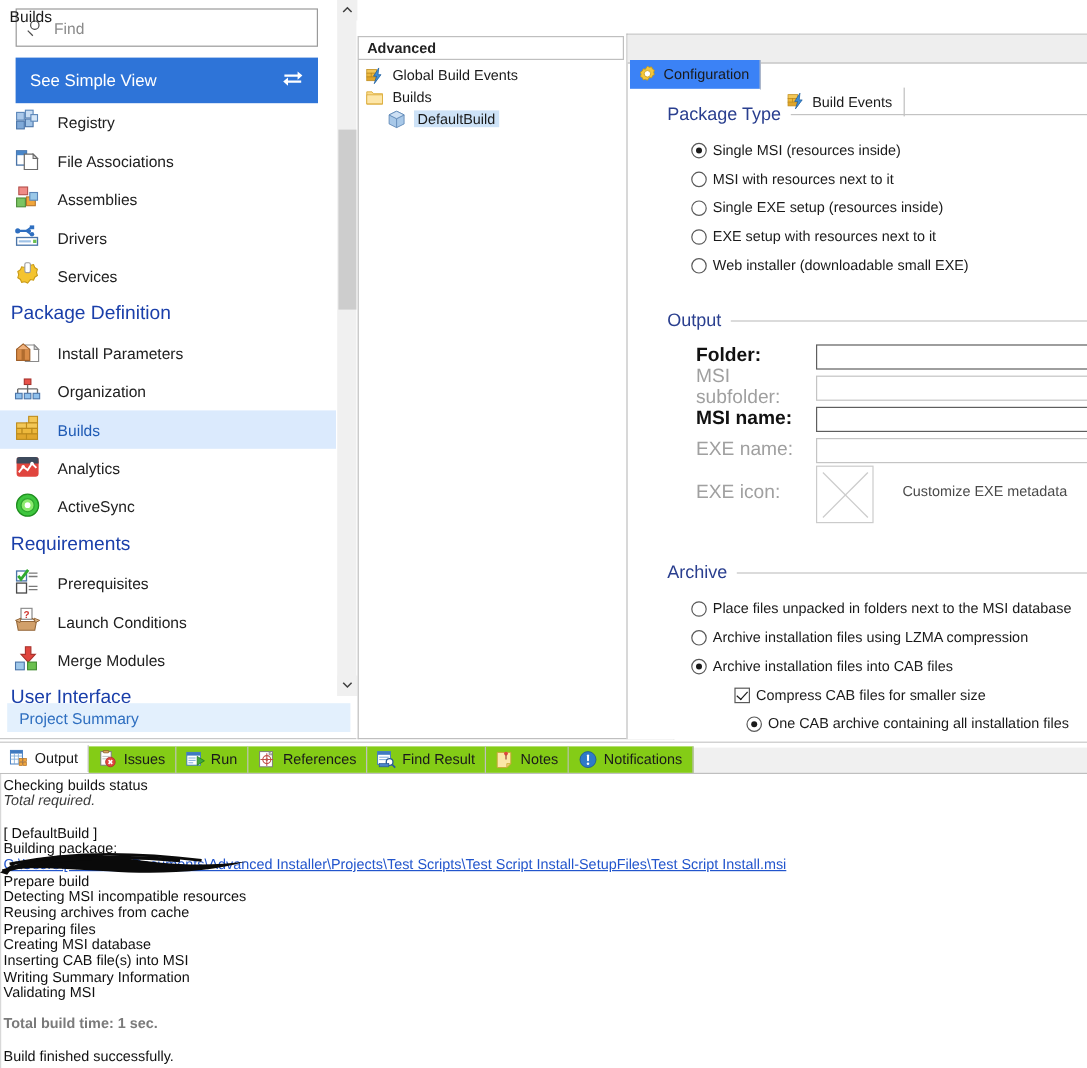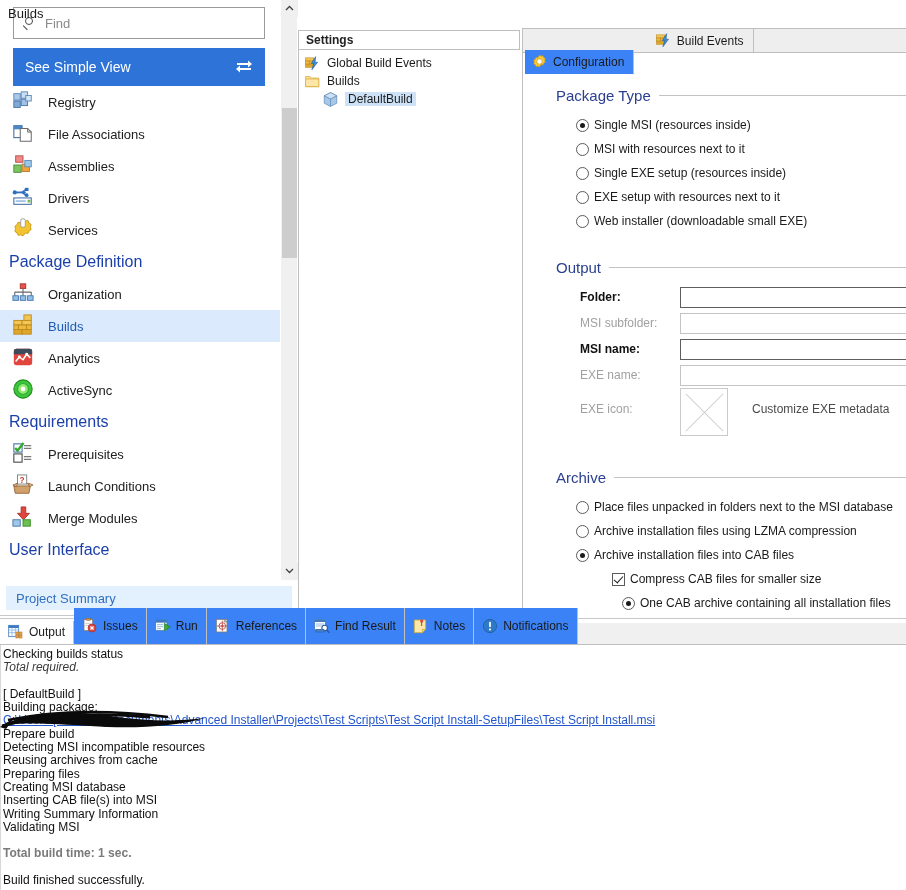--- a/index.html
+++ b/index.html
@@ -160,21 +160,21 @@
     width: 13px; height: 13px; border: 1px solid #5a5a5a; margin-right: 5px;
     position: relative; flex: none; background: #fff;
   }
   .chk.on::after {
     content: ""; position: absolute; left: 3px; top: 0px;
     width: 4px; height: 8px; border: solid #1a1a1a;
     border-width: 0 1.8px 1.8px 0; transform: rotate(42deg);
   }
 
   .fld-row { display: flex; align-items: center; height: 26px; }
-  .fld-lbl { width: 100px; font-size: 12px; }
+  .fld-lbl { width: 100px; font-size: 16px; }
   .fld-lbl.on { font-weight: bold; color: #111; }
   .fld-lbl.off { color: #a0a0a0; }
   .fld-in {
     height: 21px; border: 1px solid #5e5e5e; background: #fff;
     width: 248px; outline: none; font-family: "Liberation Sans", sans-serif;
     font-size: 12px; padding: 0 4px;
   }
   .fld-in.dis { border-color: #c4c4c4; background: #fff; }
 
   #exe-icon-box {
@@ -190,23 +190,23 @@
   #bottom {
     position: absolute; left: 0; top: 618px; width: 906px; height: 272px;
     background: #fff; border-top: 1px solid #c8c8c8;
   }
   #btabs {
     position: absolute; left: 0; top: 4px; width: 906px; height: 22px;
     background: #f0f0f0; border-bottom: 1px solid #bfbfbf;
     display: flex; align-items: flex-end;
   }
   .btab {
-    height: 36px; display: flex; align-items: center; padding: 0 8px;
+    height: 22px; display: flex; align-items: center; padding: 0 8px;
     font-size: 12px; border-right: 1px solid #bfbfbf; cursor: pointer;
-    background: #3b82f6;
+    background: #84cc16;
   }
   .btab.active { background: #fff; border-bottom: 1px solid #fff; height: 23px; }
   .btab .ico { width: 16px; height: 16px; margin-right: 5px; position: relative; flex: none; }
   #btabs .filler { flex: 1; border-right: none; }
 
   #out-body {
     position: absolute; left: 0; top: 26px; width: 906px; height: 246px;
     padding: 3px 0 0 3px; overflow: hidden;
     font-size: 12px; line-height: 13.3px; color: #101010;
   }
@@ -312,20 +312,34 @@
       </g>
             </svg>
           </span>
           <span class="txt">Services</span>
         </div>
         <div class="nav-head">Package Definition</div>
         <div class="nav-item">
           <span class="ico">
             <svg width="22" height="22" viewBox="0 0 24 24" style="display:block">
               <g>
+        <path d="M10 6 h8 l4 4 v11 h-12 z" fill="#ffffff" stroke="#8a8a8a" stroke-width="1.1"></path>
+        <path d="M18 6 l4 4 h-4 z" fill="#e4e4e4" stroke="#8a8a8a" stroke-width="1"></path>
+        <rect x="2" y="10" width="12" height="10" fill="#d98c47" stroke="#9b5a22" stroke-width="1"></rect>
+        <path d="M2 10 l6 -5 l6 5" fill="#f0b27e" stroke="#9b5a22" stroke-width="1"></path>
+        <rect x="6.5" y="10" width="3" height="10" fill="#b06c2e"></rect>
+      </g>
+            </svg>
+          </span>
+          <span class="txt">Install Parameters</span>
+        </div>
+        <div class="nav-item">
+          <span class="ico">
+            <svg width="22" height="22" viewBox="0 0 24 24" style="display:block">
+              <g>
         <rect x="9" y="2" width="6" height="5" fill="#e8534a" stroke="#a8322c" stroke-width="1"></rect>
         <path d="M12 7 v4 M3 11 h18 M3 11 v4 M12 11 v4 M21 11 v4" stroke="#6a6a6a" stroke-width="1.2" fill="none"></path>
         <rect x="1" y="15" width="6" height="5" fill="#8fc0ec" stroke="#4a74a8" stroke-width="1"></rect>
         <rect x="9" y="15" width="6" height="5" fill="#8fc0ec" stroke="#4a74a8" stroke-width="1"></rect>
         <rect x="17" y="15" width="6" height="5" fill="#8fc0ec" stroke="#4a74a8" stroke-width="1"></rect>
       </g>
             </svg>
           </span>
           <span class="txt">Organization</span>
         </div>
@@ -436,21 +450,21 @@
         </svg>
     </div>
   </div>
 
   <div id="builds-title">
     <span>Builds</span>
   </div>
 
   <div id="mid-panel">
     <div id="settings-header">
-      <span>Settings</span>
+      <span>Advanced</span>
     </div>
     <div id="tree">
         <div class="tree-row lvl1">
           <span class="ico">
             <svg width="15" height="15" viewBox="0 0 24 24" style="display:block">
               <g>
         <rect x="1" y="3" width="13" height="5" fill="#f3c757" stroke="#bd8b1c" stroke-width="1"></rect>
         <rect x="1" y="8" width="6" height="5" fill="#edb83c" stroke="#bd8b1c" stroke-width="1"></rect>
         <rect x="7" y="8" width="7" height="5" fill="#edb83c" stroke="#bd8b1c" stroke-width="1"></rect>
         <rect x="1" y="13" width="13" height="5" fill="#e0a62c" stroke="#bd8b1c" stroke-width="1"></rect>
@@ -493,21 +507,21 @@
           <span class="ico">
             <svg width="15" height="15" viewBox="0 0 24 24" style="display:block">
               <g>
         <path d="M12 2 l2.7 1.4 2.9 -0.6 1.1 2.8 2.5 1.6 -0.8 2.9 0.8 2.9 -2.5 1.6 -1.1 2.8 -2.9 -0.6 L12 20.6 l-2.7 -1.2 -2.9 0.6 -1.1 -2.8 -2.5 -1.6 0.8 -2.9 -0.8 -2.9 2.5 -1.6 1.1 -2.8 2.9 0.6 z" fill="#f5c73a" stroke="#c79a14" stroke-width="1.1"></path>
         <circle cx="12" cy="12" r="4.3" fill="#ffffff" stroke="#c79a14" stroke-width="1.1"></circle>
       </g>
             </svg>
           </span>
           <span>Configuration</span>
         </div>
-        <div class="ctab" style="left: 125.8px;">
+        <div class="ctab" style="left: 125.8px; margin-top: 44px;">
           <span class="ico">
             <svg width="15" height="15" viewBox="0 0 24 24" style="display:block">
               <g>
         <rect x="1" y="3" width="13" height="5" fill="#f3c757" stroke="#bd8b1c" stroke-width="1"></rect>
         <rect x="1" y="8" width="6" height="5" fill="#edb83c" stroke="#bd8b1c" stroke-width="1"></rect>
         <rect x="7" y="8" width="7" height="5" fill="#edb83c" stroke="#bd8b1c" stroke-width="1"></rect>
         <rect x="1" y="13" width="13" height="5" fill="#e0a62c" stroke="#bd8b1c" stroke-width="1"></rect>
         <path d="M17 1 L10 12 h4 l-3 10 L20 10 h-4 z" fill="#3f8fd8" stroke="#1f5e9e" stroke-width="1"></path>
       </g>
             </svg>

